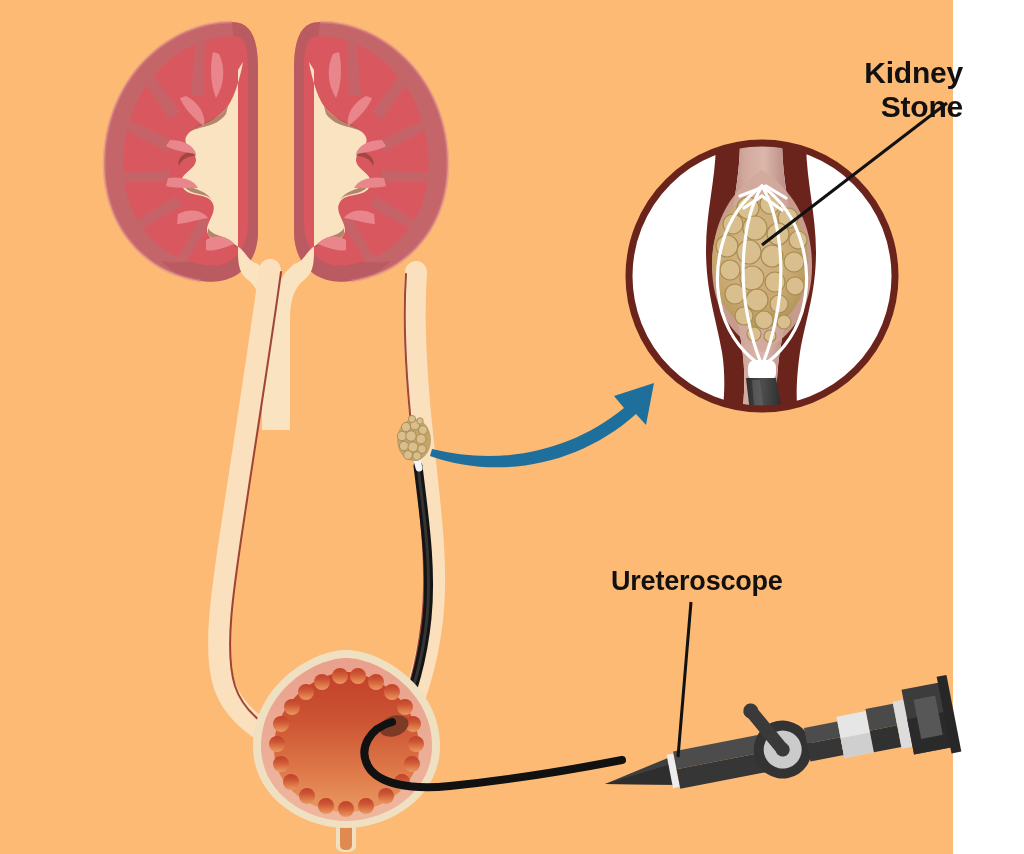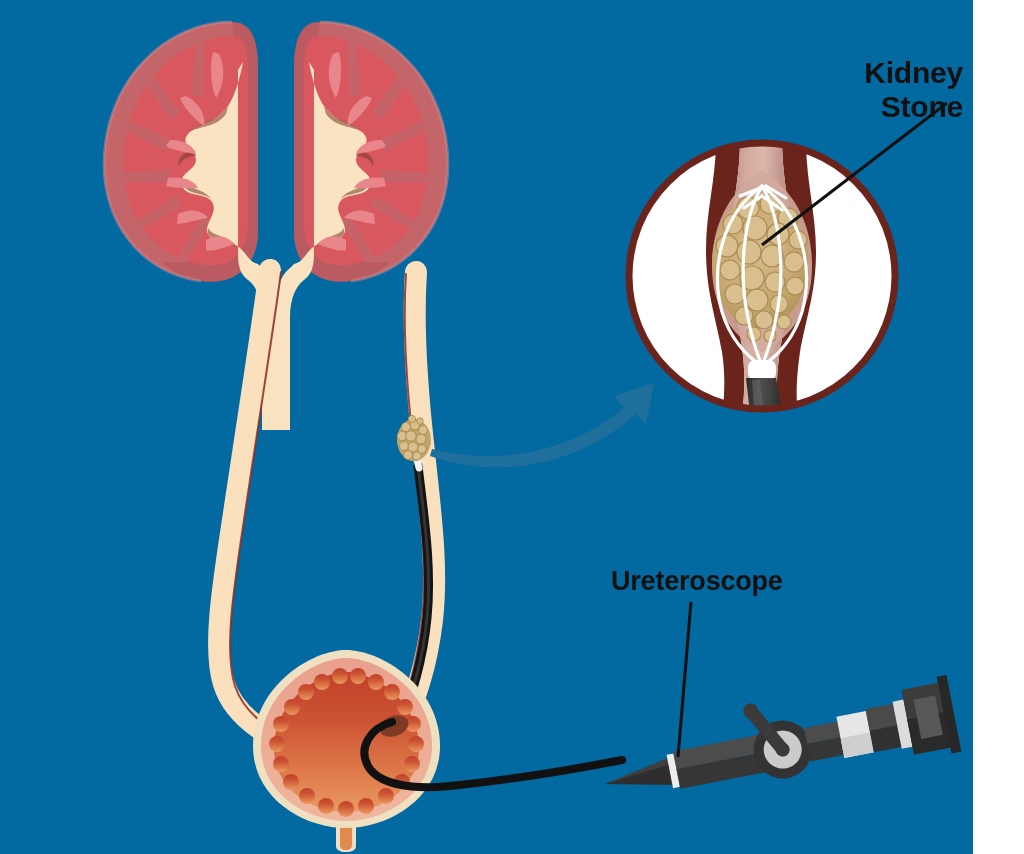--- a/index.html
+++ b/index.html
@@ -12,22 +12,21 @@
     width: 1024px;
     height: 854px;
     font-family: "Liberation Sans", sans-serif;
     overflow: hidden;
     position: relative;
   }
   #stage {
     position: relative;
     width: 953px;
     height: 854px;
-    background: #0369a1;
-    padding-left: 20px;
+    background: #fdba74;
   }
   #figure {
     position: absolute;
     left: 0;
     top: 0;
     width: 1024px;
     height: 854px;
     display: block;
   }
   .label-text {

